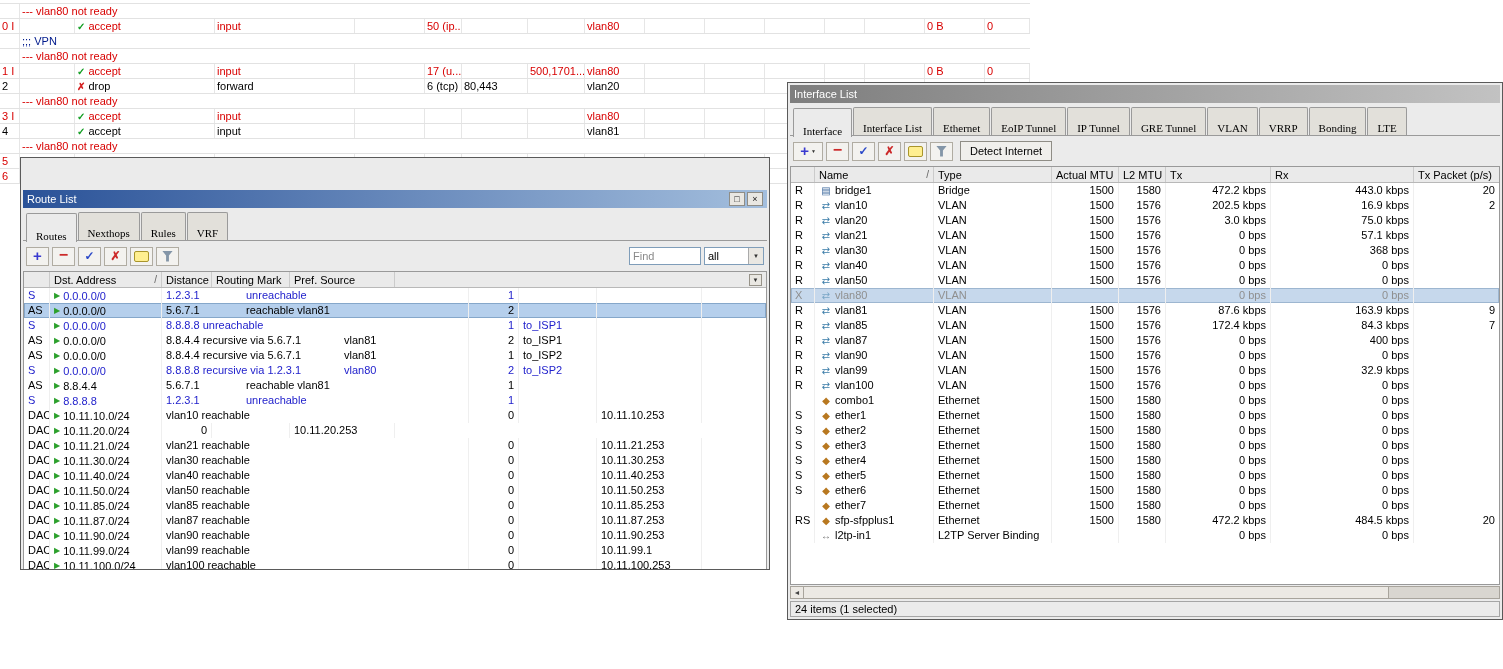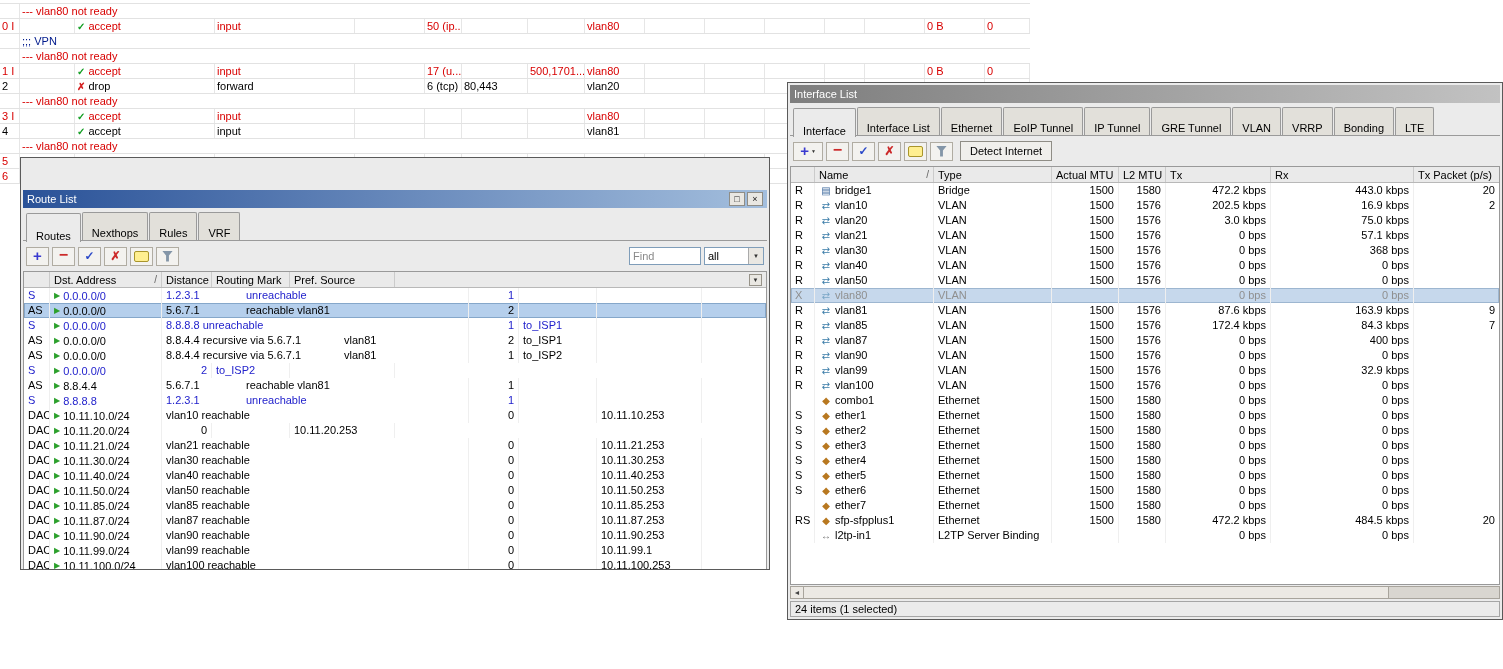--- a/index.html
+++ b/index.html
@@ -23,21 +23,21 @@
   .titlebar{flex:0 0 18px;display:flex;align-items:center;padding:0 4px;color:#fff;}
   .titlebar.active{background:linear-gradient(to right,#2a5298,#a3bedd);margin-top:30px;}
   .titlebar.inactive{background:linear-gradient(to right,#7e7e7e,#c2c2c2);}
   .title-btns{margin-left:auto;display:flex;gap:2px;}
   .tb-btn{width:16px;height:14px;background:#e9e7e2;border:1px solid #8f8d86;font-size:9px;line-height:12px;
           text-align:center;color:#222;box-sizing:border-box;}
 
   .tabs{flex:0 0 24px;display:flex;align-items:flex-end;padding:4px 3px 0;position:relative;}
   .tabs::after{content:"";position:absolute;left:0;right:0;bottom:0;border-bottom:1px solid #9a9a9a;z-index:1;}
   .tab{position:relative;box-sizing:border-box;border:1px solid #9a9a9a;border-bottom:none;border-radius:2px 2px 0 0;
-       background:#e2e0da;padding:14px 9px;height:17px;line-height:13px;margin-right:1px;white-space:nowrap;}
+       background:#e2e0da;padding:14px 9px;height:17px;line-height:13px;margin-right:1px;white-space:nowrap;font-family:Liberation Serif, serif;}
   .tab.active{background:#ebebeb;height:20px;line-height:16px;z-index:2;margin-bottom:-1px;}
 
   .toolbar{flex:0 0 30px;display:flex;align-items:center;gap:3px;padding:0 3px;}
   .tbtn{width:23px;height:19px;border:1px solid #b0aca2;background:#f3f2ef;display:flex;align-items:center;
         justify-content:center;box-sizing:border-box;}
   .tbtn.wide{width:30px;}
   .glyph-plus{color:#3a3ad0;font-weight:bold;font-size:15px;line-height:1;margin-top:-2px;}
   .glyph-minus{color:#cc2a2a;font-weight:bold;font-size:16px;line-height:1;margin-top:-3px;}
   .glyph-check{color:#2a48c8;font-weight:bold;font-size:12px;line-height:1;}
   .glyph-cross{color:#cc2a2a;font-weight:bold;font-size:12px;line-height:1;}
@@ -373,20 +373,21 @@
           <div class="gcell" style="width: 78px;">to_ISP2</div>
           <div class="gcell" style="width: 105px;"></div>
           <div class="gcell filler"></div>
         </div>
         <div class="grow t-blue">
           <div class="gcell" style="width: 26px;">S</div>
           <div class="gcell dstcell" style="width: 112px;">
             <span class="rarw">▶</span>
             <span>0.0.0.0/0</span>
           </div>
+          <div class="gcell" style="width: 307px;"><span class="gwpart" style="min-width: 178px;">8.8.8.8 recursive via 1.2.3.1</span><span>vlan80</span></div>
           <div class="gcell num" style="width: 50px;">2</div>
           <div class="gcell" style="width: 78px;">to_ISP2</div>
           <div class="gcell" style="width: 105px;"></div>
           <div class="gcell filler"></div>
         </div>
         <div class="grow">
           <div class="gcell" style="width: 26px;">AS</div>
           <div class="gcell dstcell" style="width: 112px;">
             <span class="rarw">▶</span>
             <span>8.8.4.4</span>

